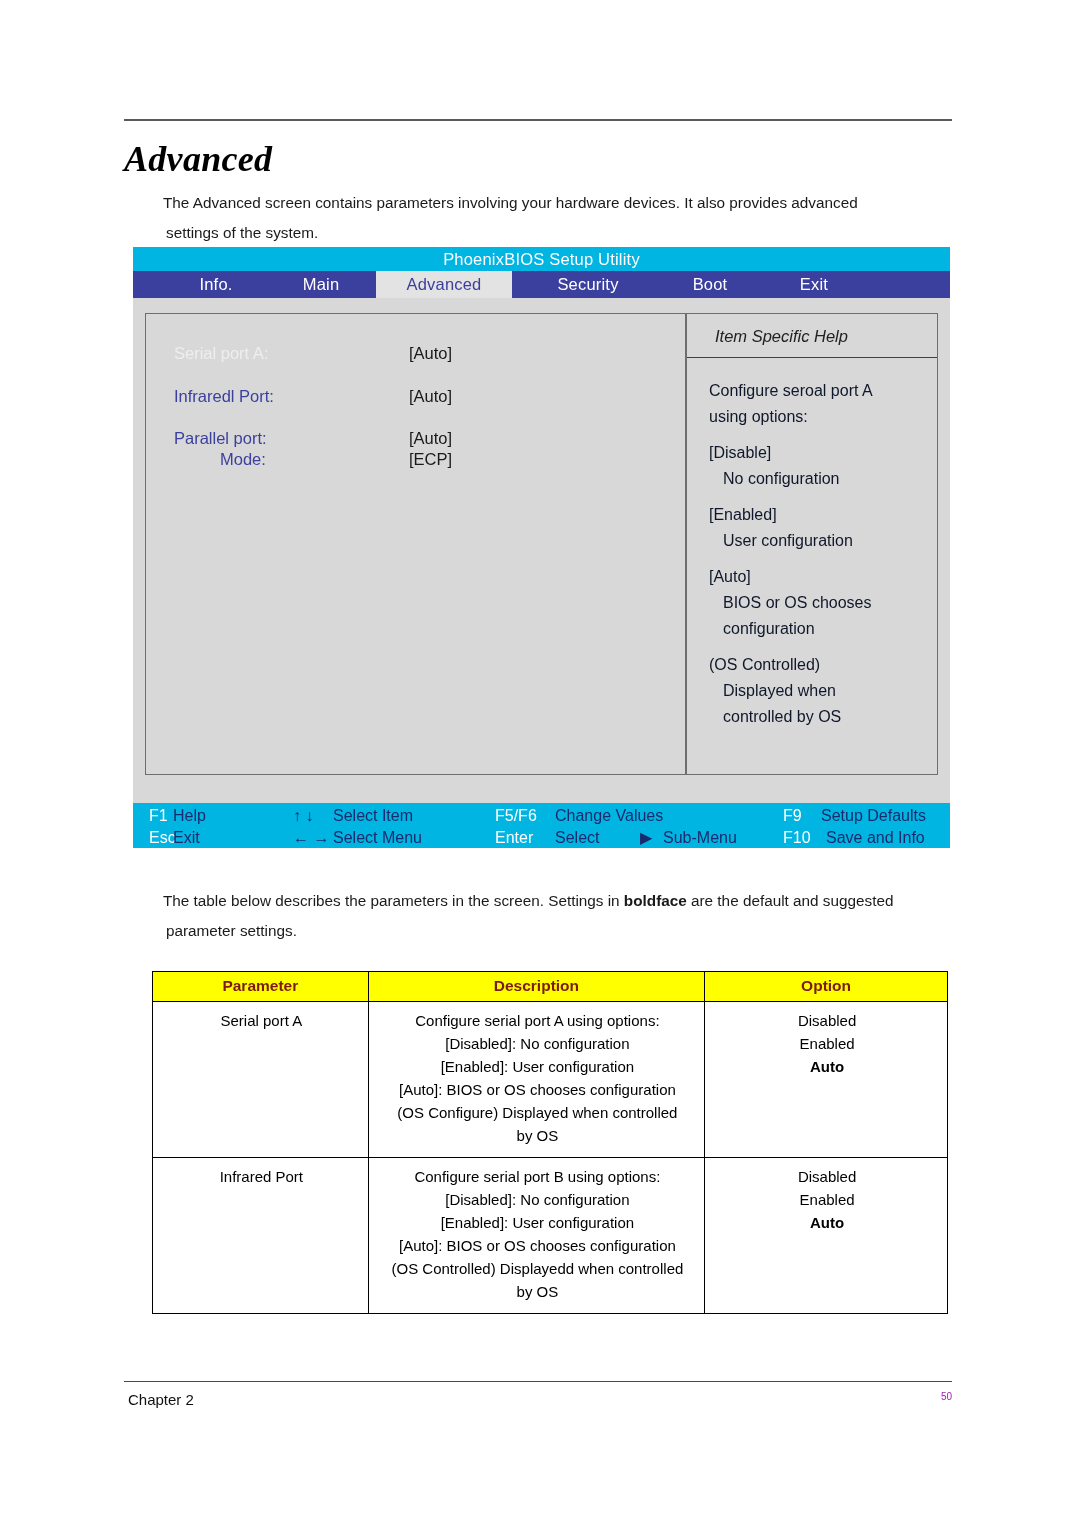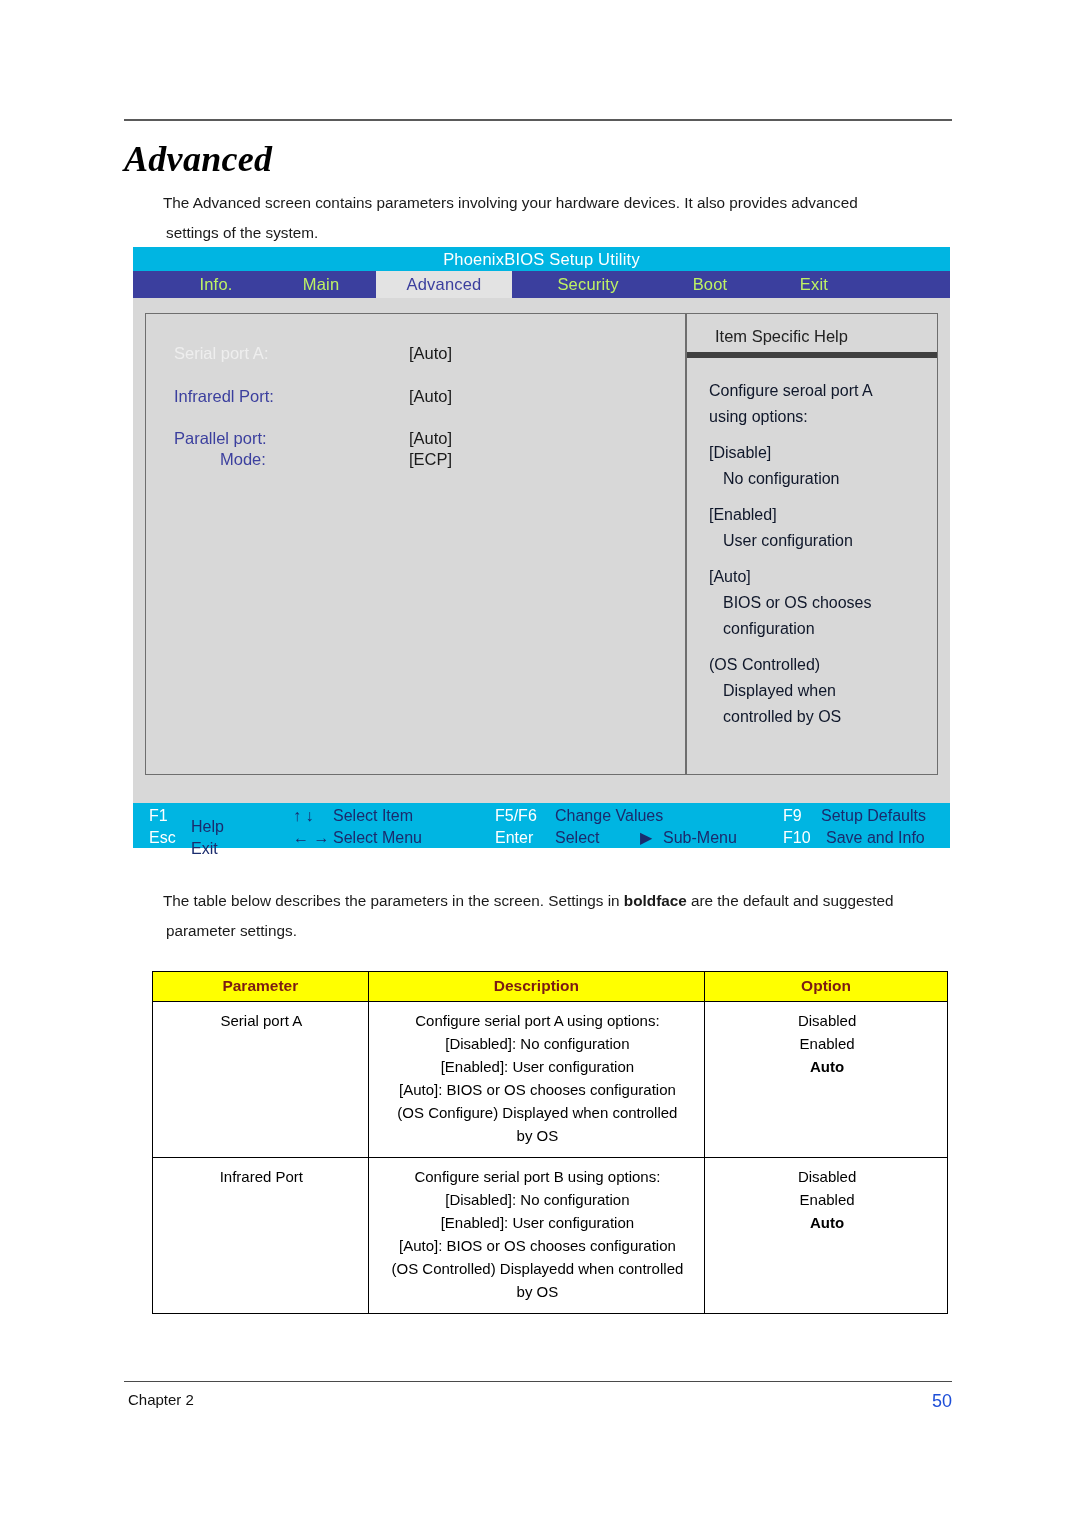--- a/index.html
+++ b/index.html
@@ -85,21 +85,21 @@
     width: 817px;
     height: 27px;
     background: #3b3f9e;
   }
   .tab {
     position: absolute;
     top: 0;
     height: 27px;
     line-height: 27px;
     font-size: 16.5px;
-    color: #bef264;
+    color: #ffffff;
     text-align: center;
     letter-spacing: .2px;
   }
   .tab.active {
     background: #e3e3e3;
     color: #3b3f9e;
   }
   .tab-info     { left: 34px;  width: 98px; }
   .tab-main     { left: 140px; width: 96px; }
   .tab-advanced { left: 243px; width: 136px; }
@@ -132,25 +132,26 @@
     top: 15px;
     width: 252px;
     height: 462px;
     border: 1px solid #6e6e6e;
     background: #d8d8d8;
     box-sizing: border-box;
   }
   .help-title {
     height: 44px;
     line-height: 44px;
-    border-bottom: 6px solid #404040;
+    border-bottom: 1px solid #404040;
     font-size: 16.5px;
     padding-left: 28px;
     color: #222;
     box-sizing: border-box;
+    font-style: italic;
   }
   .help-body {
     padding: 20px 10px 0 22px;
     font-size: 16px;
     line-height: 26px;
     color: #0f172a;
   }
   .help-body .blk { margin-bottom: 10px; }
   .help-body .ind { padding-left: 14px; }
 
@@ -188,21 +189,21 @@
     width: 817px;
     height: 22px;
     line-height: 22px;
   }
   .keyline.l1 { top: 2px; }
   .keyline.l2 { top: 24px; }
   .kcell { position: absolute; white-space: nowrap; }
   .kk { color: #ffffff; }
   .kd { color: #1a2b6d; }
   .c1 { left: 16px; }
-  .c1b{ left: 58px; margin-top: 11px; }
+  .c1b{ left: 40px; }
   .c2 { left: 160px; }
   .c2b{ left: 200px; }
   .c3 { left: 362px; }
   .c3b{ left: 422px; }
   .c4 { left: 650px; }
   .c4b{ left: 688px; }
   .c4x{ left: 650px; }
   .c4xb{ left: 693px; }
 
   
@@ -266,22 +267,22 @@
     top: 1391px;
     font-size: 15px;
     color: #111;
   }
   .footer-right {
     position: absolute;
     left: 908px;
     top: 1391px;
     width: 44px;
     text-align: right;
-    font-size: 18px;
-    color: #1d4ed8;
+    font-size: 10px;
+    color: #a21caf;
   }
 </style>
 </head>
 <body>
 
 <div class="page">
 
   <div class="top-rule"></div>
 
   <div class="heading">Advanced</div>

